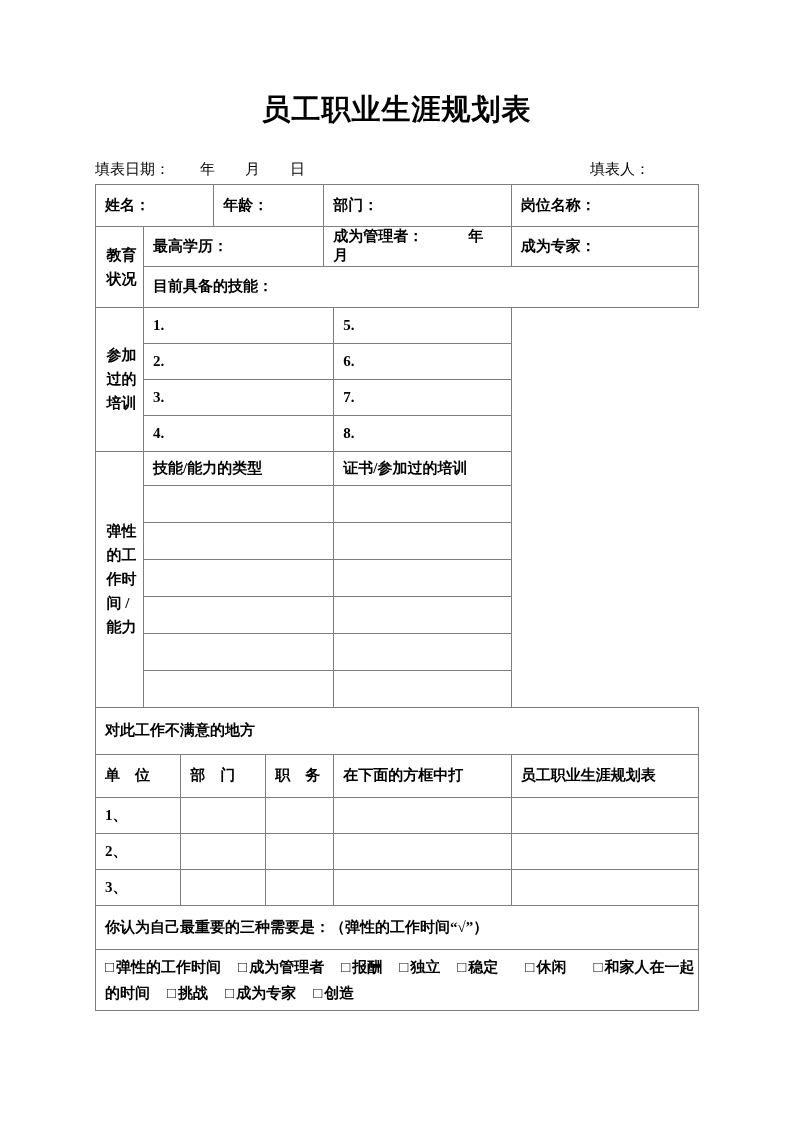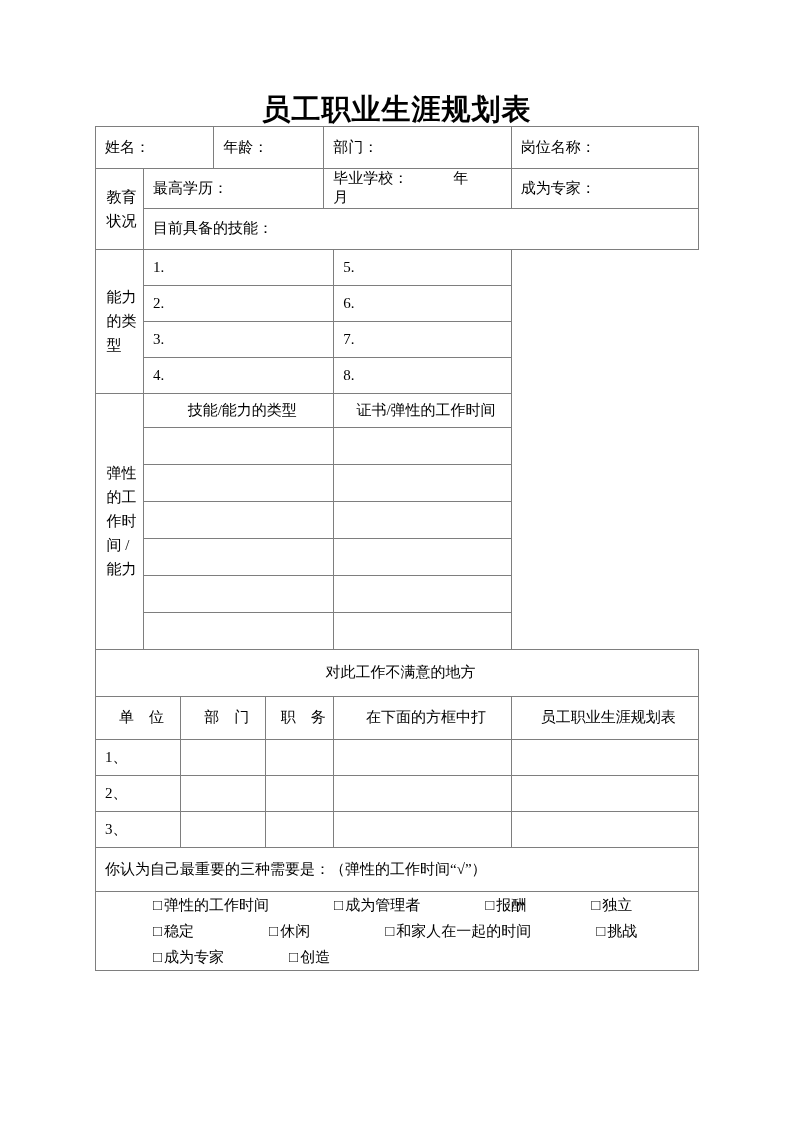--- a/index.html
+++ b/index.html
@@ -17,37 +17,41 @@
     width:602px;margin:33px 0 5px 95px;
     display:flex;justify-content:space-between;align-items:flex-end;
     font-size:15px;line-height:20px;
   }
   .meta-right{padding-right:47px;}
   table.form{
     margin-left:95px;border-collapse:collapse;table-layout:fixed;width:604px;
   }
   table.form td{
     border:1px solid #7e7e7e;font-size:15px;vertical-align:middle;
-    padding:0 2px 0 9px;overflow:hidden;white-space:normal;
+    padding:0 2px 0 9px;overflow:hidden;white-space:normal;font-weight:bold;
   }
-  td.c{text-align:center;padding:0;}
+  td.c{text-align:left;padding:0;}
   td.v{text-align:center;padding:0;}
   .vtxt{display:inline-block;width:33px;text-align:left;line-height:24px;}
   td.opts{padding:3px 26px 0 9px;line-height:26px;word-break:break-all;}
-  .cb{margin-right:17px;margin-left:48px;}
+  .cb{margin-right:17px;}
   .cb.wide{margin-right:27px;}
   .cb-box{margin-right:2px;}
 </style>
 </head>
 <body>
 
 <div class="sheet">
 
   <h1 class="doc-title">员工职业生涯规划表</h1>
 
+  <div class="meta-row">
+    <span>填表日期：　　年　　月　　日</span>
+    <span class="meta-right">填表人：</span>
+  </div>
 
   <table class="form">
     <colgroup>
       <col style="width:48px">
         <col style="width:37px">
         <col style="width:33px">
       <col style="width:52px">
         <col style="width:58px">
         <col style="width:10px">
       <col style="width:87px">
@@ -59,49 +63,49 @@
       <tr style="height:42px">
         <td colspan="3">姓名：</td>
         <td colspan="2">年龄：</td>
         <td colspan="3">部门：</td>
         <td>岗位名称：</td>
       </tr>
 
       <tr style="height:40px">
         <td class="v" rowspan="2"><span class="vtxt">教育状况</span></td>
         <td colspan="4">最高学历：</td>
-        <td colspan="3">毕业学校：　　　年　　月</td>
+        <td colspan="3">成为管理者：　　　年　　月</td>
         <td>成为专家：</td>
       </tr>
       <tr style="height:41px">
         <td colspan="8">目前具备的技能：</td>
       </tr>
 
       <tr style="height:36px">
-        <td class="v" rowspan="4"><span class="vtxt">能力的类型</span></td>
+        <td class="v" rowspan="4"><span class="vtxt">参加过的培训</span></td>
         <td colspan="5">1.</td>
         <td colspan="2">5.</td>
       </tr>
       <tr style="height:36px">
         <td colspan="5">2.</td>
         <td colspan="2">6.</td>
       </tr>
       <tr style="height:36px">
         <td colspan="5">3.</td>
         <td colspan="2">7.</td>
       </tr>
       <tr style="height:36px">
         <td colspan="5">4.</td>
         <td colspan="2">8.</td>
       </tr>
 
       <tr style="height:34px">
         <td class="v" rowspan="7"><span class="vtxt">弹性的工作时间 / 能力</span></td>
         <td class="c" colspan="5">技能/能力的类型</td>
-        <td class="c" colspan="2">证书/弹性的工作时间</td>
+        <td class="c" colspan="2">证书/参加过的培训</td>
       </tr>
       <tr style="height:37px">
         <td colspan="5"></td>
         <td colspan="2"></td>
       </tr>
       <tr style="height:37px">
         <td colspan="5"></td>
         <td colspan="2"></td>
       </tr>
       <tr style="height:37px">

